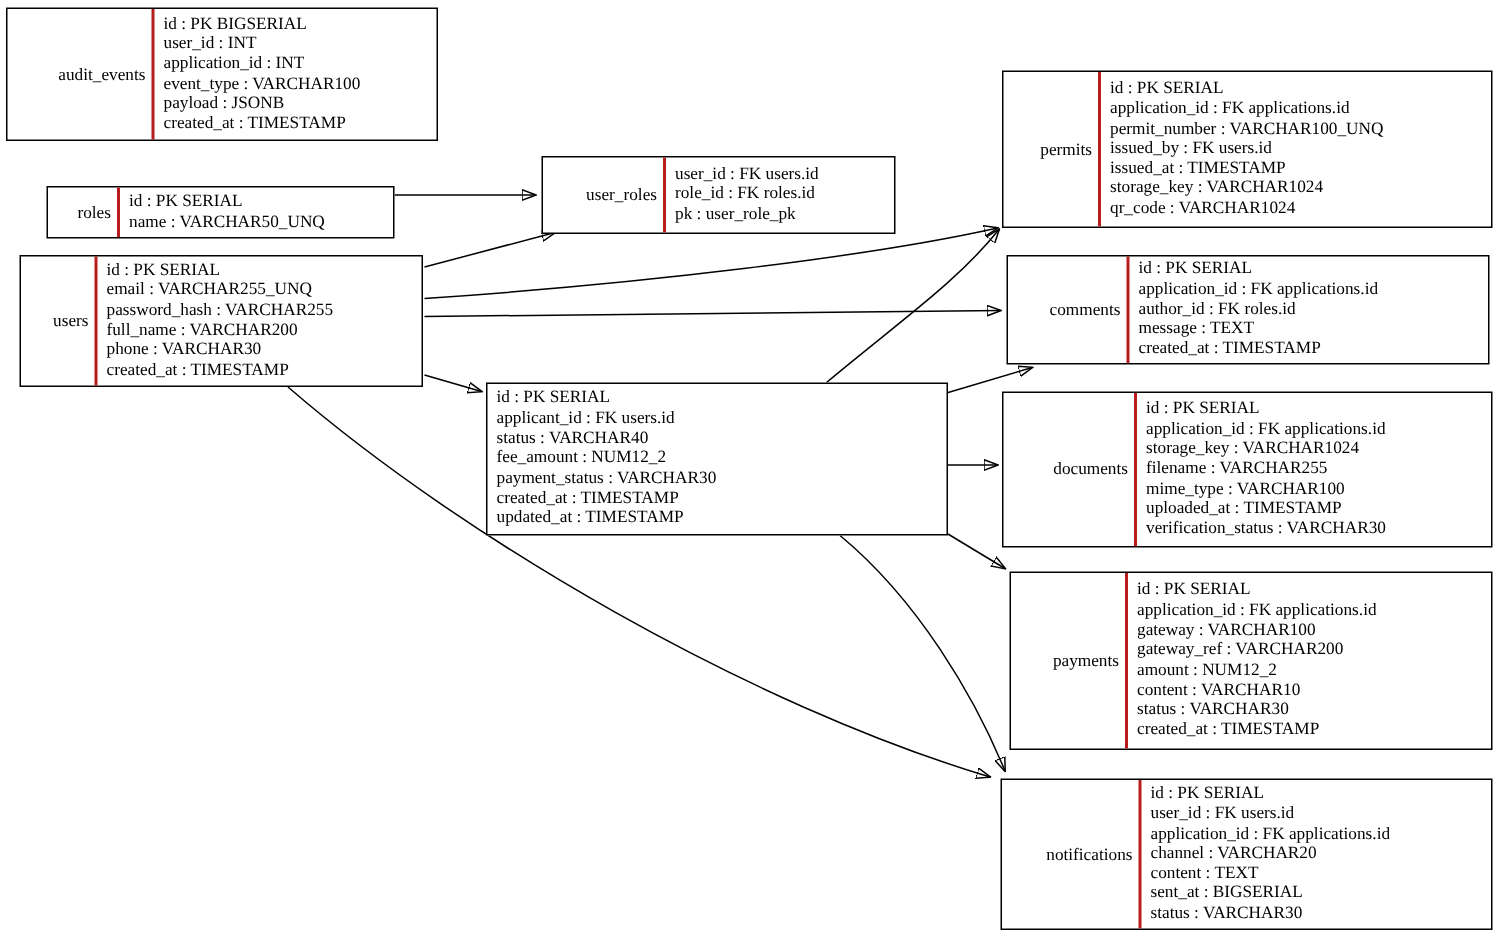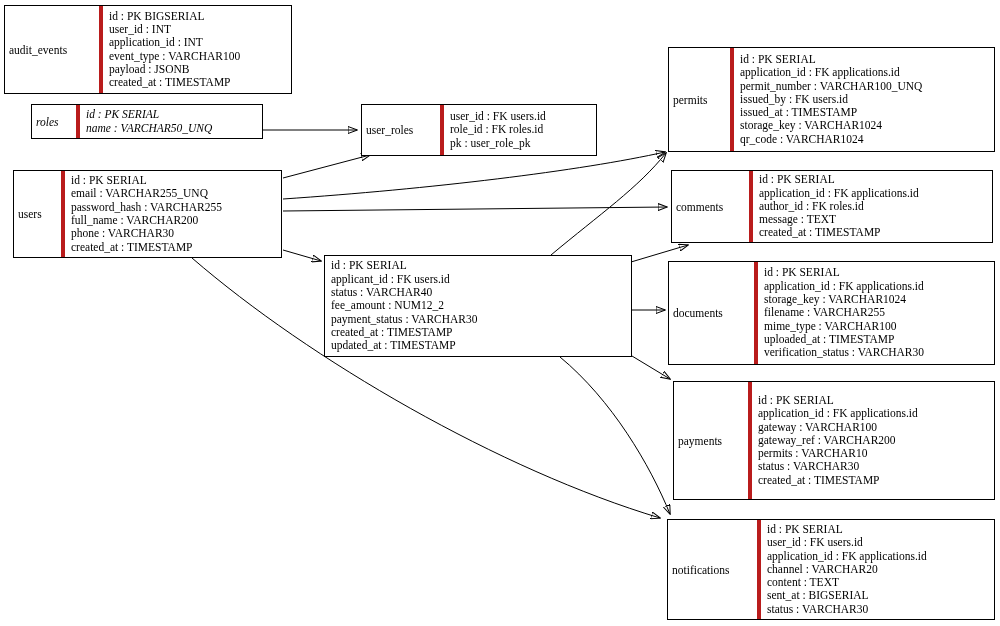--- a/index.html
+++ b/index.html
@@ -4,25 +4,25 @@
 <style>
   html,body{margin:0;padding:0;background:#ffffff;}
   .canvas{
     position:relative;width:1000px;height:626px;background:#ffffff;
     font-family:"Liberation Serif","DejaVu Serif",serif;
     font-size:11.5px;color:#000;overflow:hidden;
   }
   .edges{position:absolute;left:0;top:0;width:1000px;height:626px;}
   .edges path{stroke:#000;stroke-width:1;fill:none;}
   .tbl{position:absolute;display:flex;border:1px solid #000;background:#fff;box-sizing:border-box;}
-  .ncell{display:flex;align-items:center;justify-content:flex-start;border-right:4px solid #b91c1c;box-sizing:border-box;flex:0 0 auto;padding:0 4px;}
+  .ncell{display:flex;align-items:center;justify-content:flex-end;border-right:2px solid #b91c1c;box-sizing:border-box;flex:0 0 auto;padding:0 4px;}
   .fcell{display:flex;flex-direction:column;justify-content:center;padding:2px 6px;line-height:13.3px;white-space:nowrap;box-sizing:border-box;flex:1 1 auto;}
   
   #t0{left:4px;top:5px;width:288px;height:89px;}   #t0 .ncell{width:98px;}
-  #t1{left:31px;top:104px;width:232px;height:35px;font-style:italic;} #t1 .ncell{width:48px;}
+  #t1{left:31px;top:124px;width:232px;height:35px;} #t1 .ncell{width:48px;}
   #t2{left:361px;top:104px;width:236px;height:52px;} #t2 .ncell{width:82px;}
   #t3{left:13px;top:170px;width:269px;height:88px;} #t3 .ncell{width:51px;}
   #t4{left:324px;top:255px;width:308px;height:102px;} #t4 .ncell{width:99px;}
   #t5{left:668px;top:47px;width:327px;height:105px;} #t5 .ncell{width:65px;}
   #t6{left:671px;top:170px;width:322px;height:73px;} #t6 .ncell{width:81px;}
   #t7{left:668px;top:261px;width:327px;height:104px;} #t7 .ncell{width:89px;}
   #t8{left:673px;top:381px;width:322px;height:119px;} #t8 .ncell{width:78px;}
   #t9{left:667px;top:519px;width:328px;height:101px;} #t9 .ncell{width:93px;}
 </style>
 </head>
@@ -155,21 +155,22 @@
 
   <div class="tbl" id="t8">
     <div class="ncell">
         <span>payments</span>
       </div>
     <div class="fcell">
       <div>id : PK SERIAL</div>
       <div>application_id : FK applications.id</div>
       <div>gateway : VARCHAR100</div>
       <div>gateway_ref : VARCHAR200</div>
-      <div>permits : VARCHAR10</div>
+      <div>amount : NUM12_2</div>
+      <div>content : VARCHAR10</div>
       <div>status : VARCHAR30</div>
       <div>created_at : TIMESTAMP</div>
     </div>
   </div>
 
   <div class="tbl" id="t9">
     <div class="ncell">
         <span>notifications</span>
       </div>
     <div class="fcell">

